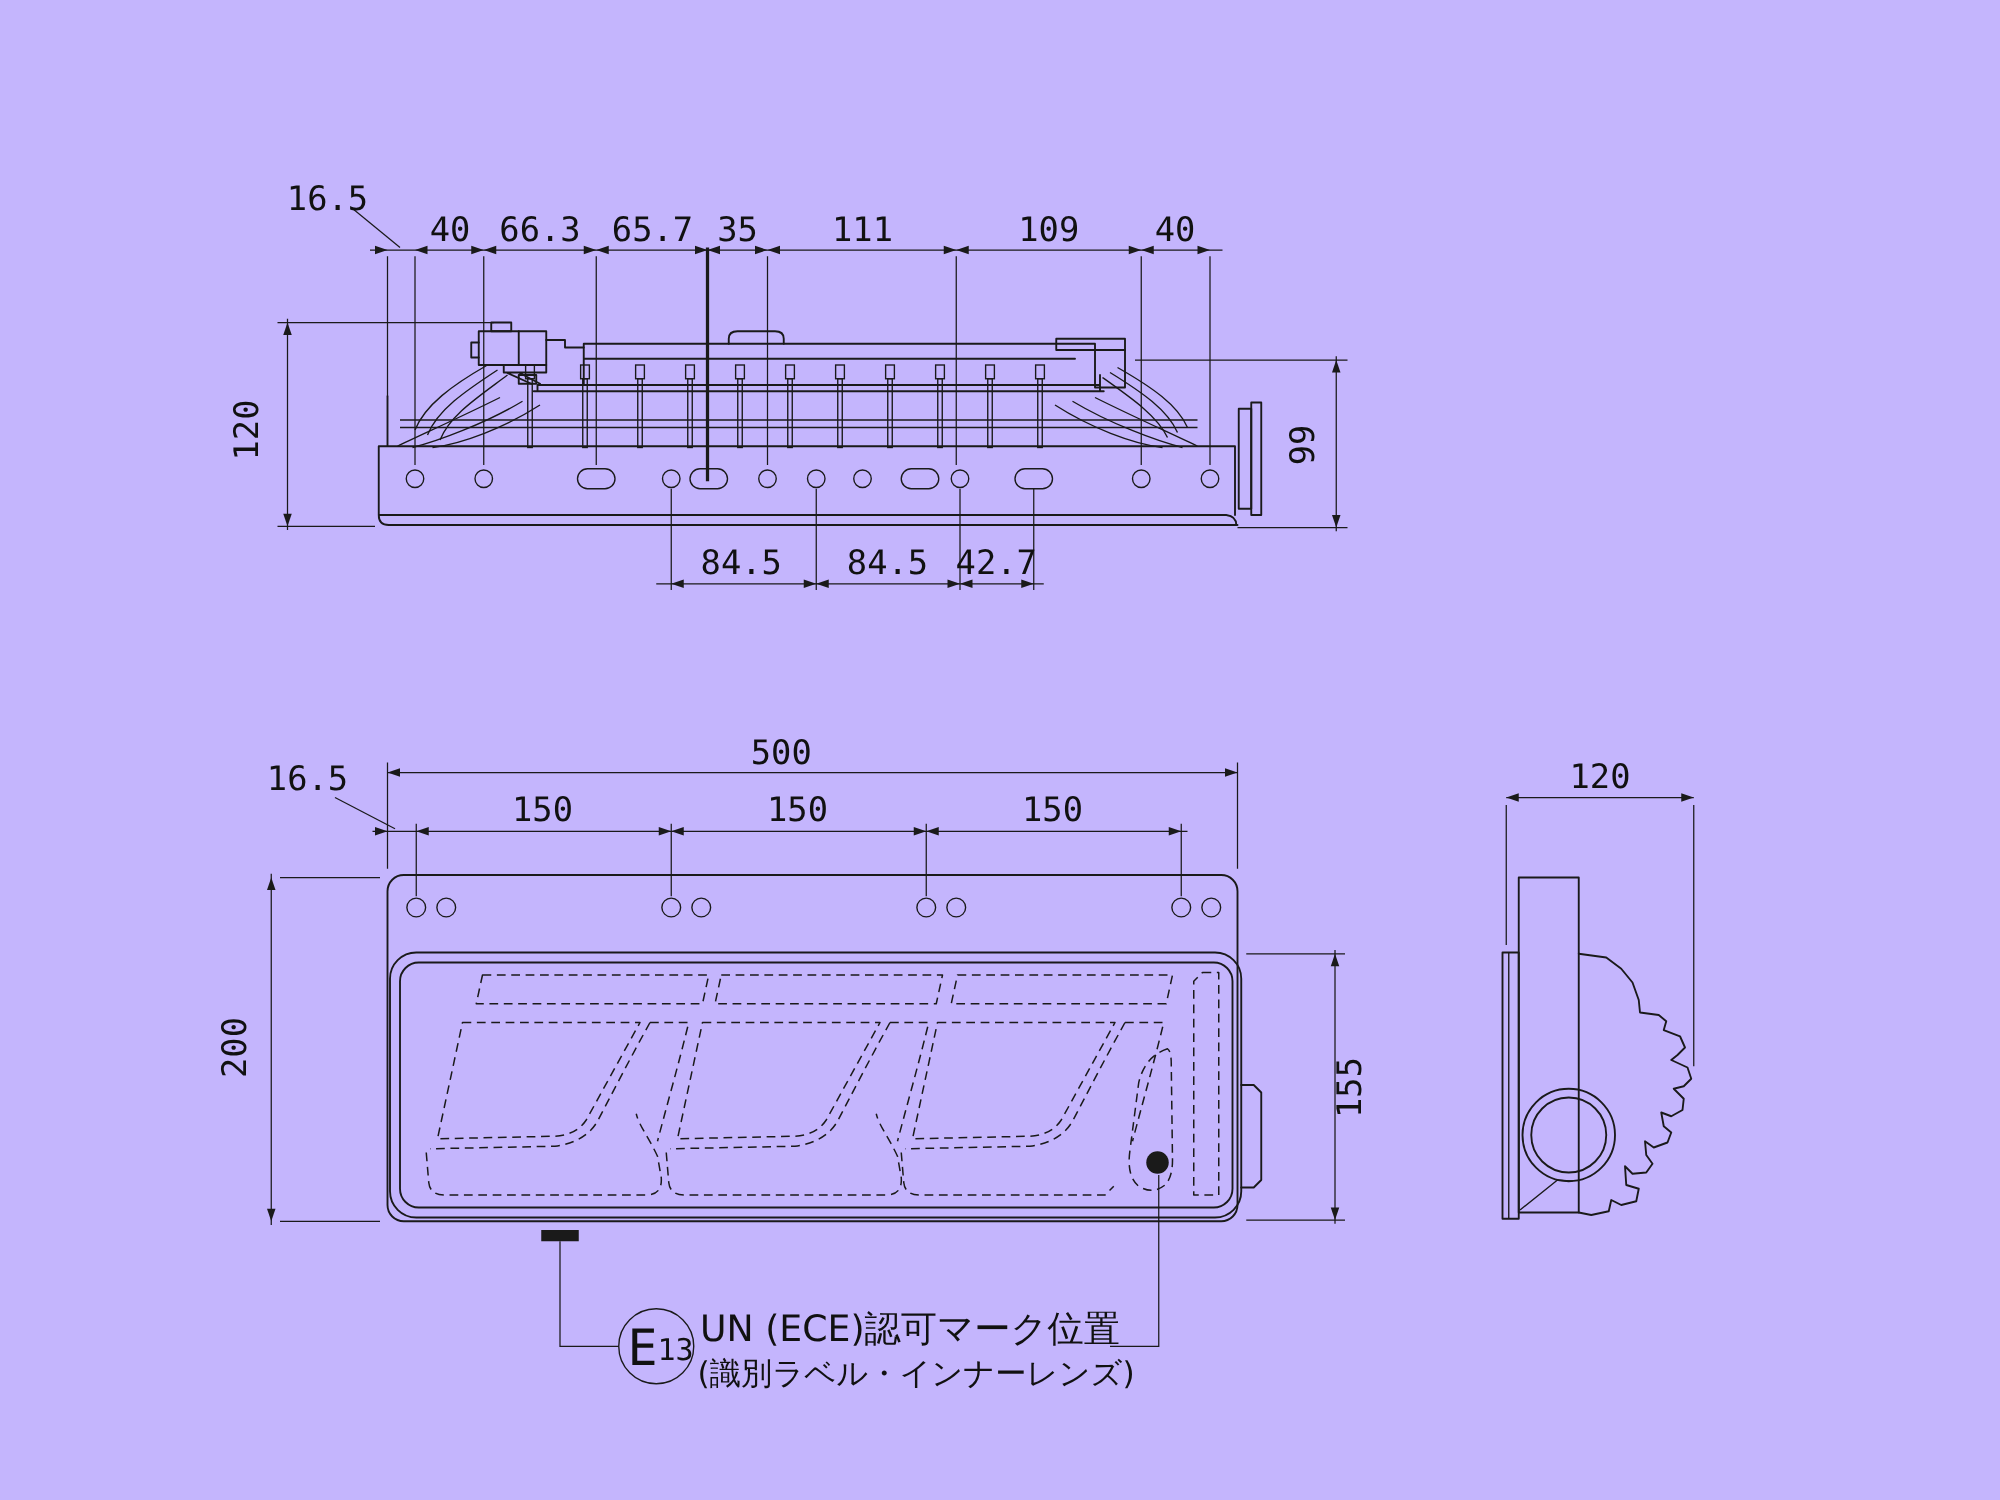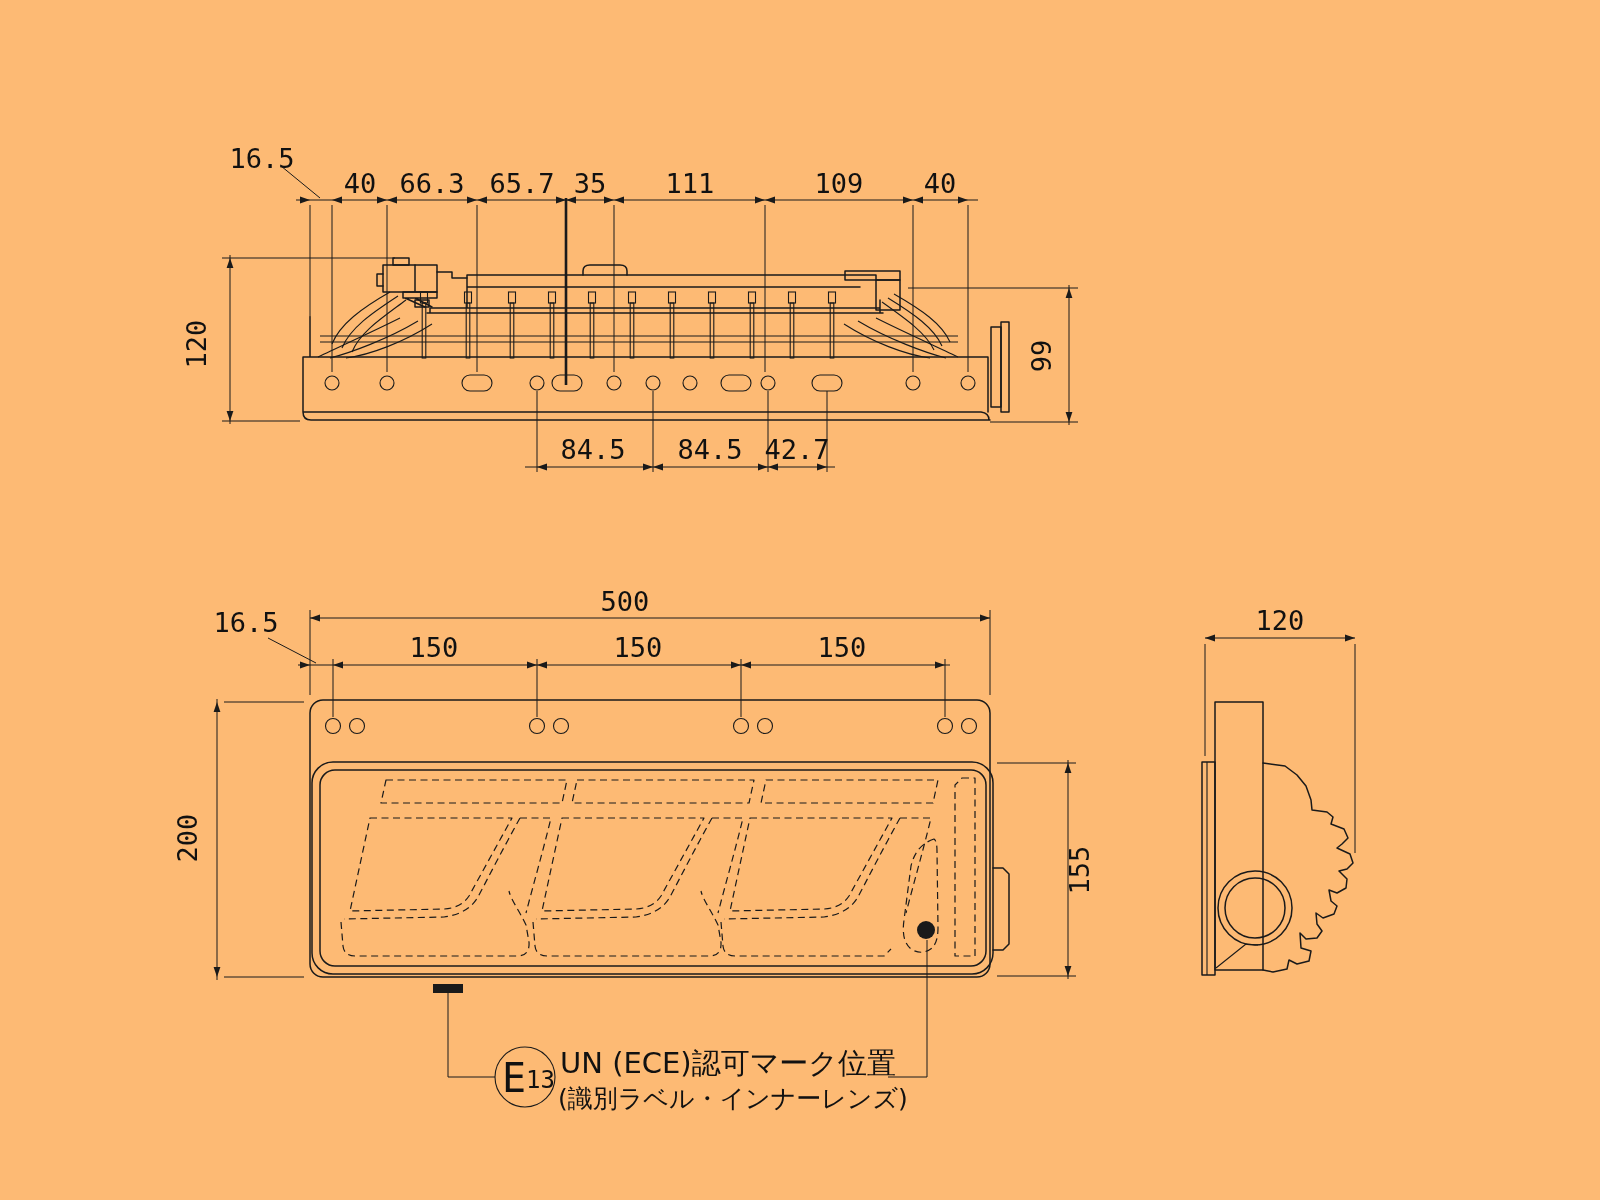--- a/index.html
+++ b/index.html
@@ -1,16 +1,16 @@
 <!DOCTYPE html>
 <html><head>
 <meta charset="utf-8">
 <style>
   html,body{margin:0;padding:0;background:#ffffff;}
-  .stage{width:1600px;height:1200px;position:relative;background:#fdba74;overflow:hidden;}
+  .stage{width:1600px;height:1200px;position:relative;background:#c4b5fd;overflow:hidden;}
   svg{display:block;}
   .ln{stroke:#1a1a1a;stroke-width:1.5;fill:none;stroke-linejoin:round;stroke-linecap:round;}
   .lt{stroke:#1a1a1a;stroke-width:1.1;fill:none;}
   .tn{stroke:#1a1a1a;stroke-width:1;fill:none;}
   .thick{stroke:#1a1a1a;stroke-width:2.6;fill:none;}
   .dash{stroke:#1a1a1a;stroke-width:1.2;fill:none;stroke-dasharray:7 4.5;stroke-linejoin:round;}
   .fillb{fill:#1a1a1a;stroke:none;}
   .ah{fill:#1a1a1a;stroke:none;}
   text{fill:#111;font-family:"DejaVu Sans Mono","Liberation Mono",monospace;}
   .dim{font-size:27px;text-anchor:middle;}

